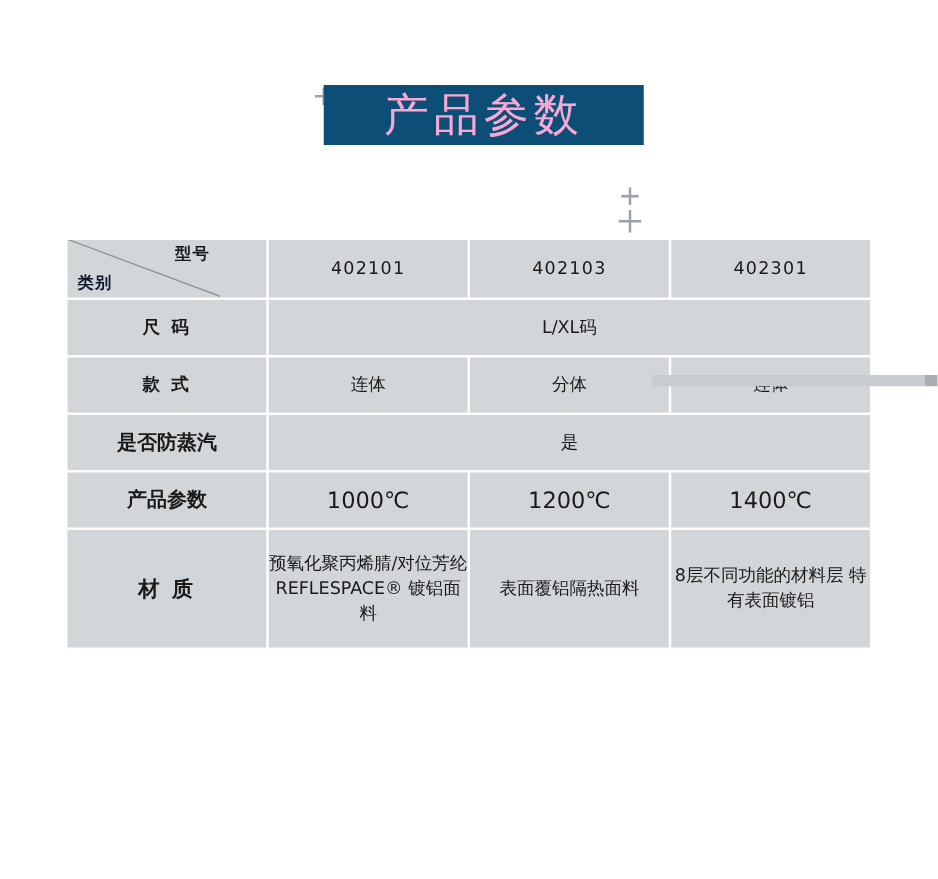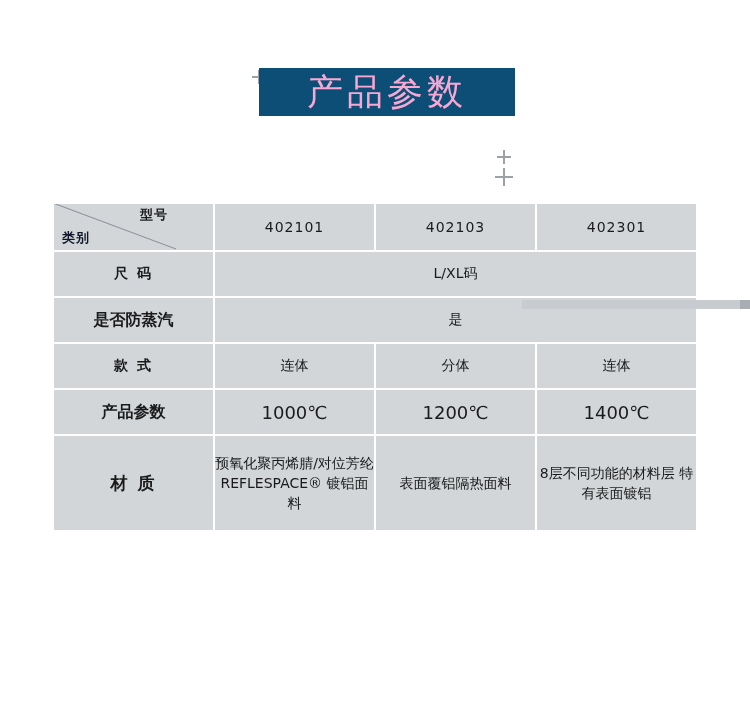--- a/index.html
+++ b/index.html
@@ -68,21 +68,20 @@
     position: absolute;
     left: 52px;
     top: 190px;
     width: 646px;
   }
   table.spec {
     border-collapse: separate;
     border-spacing: 2px;
     width: 646px;
     table-layout: fixed;
-    margin-top: 12px;
   }
   table.spec td {
     background: #d2d6d9;
     text-align: center;
     vertical-align: middle;
     color: #1a1a1a;
     font-family: "DejaVu Sans", "Liberation Sans", sans-serif;
     font-size: 14px;
     padding: 0;
   }
@@ -195,29 +194,29 @@
         <td class="colhead">402301</td>
       </tr>
 
 
       <tr>
         <td class="rowhead">尺  码</td>
         <td class="value" colspan="3">L/XL码</td>
       </tr>
 
       <tr>
-        <td class="rowhead tight">是否防蒸汽</td>
-        <td class="value" colspan="3">是</td>
-      </tr>
-
-      <tr>
         <td class="rowhead">款  式</td>
         <td class="value">连体</td>
         <td class="value">分体</td>
         <td class="value">连体</td>
+      </tr>
+
+      <tr>
+        <td class="rowhead tight">是否防蒸汽</td>
+        <td class="value" colspan="3">是</td>
       </tr>
 
       <tr>
         <td class="rowhead tight">产品参数</td>
         <td class="value temp">1000℃</td>
         <td class="value temp">1200℃</td>
         <td class="value temp">1400℃</td>
       </tr>
 
 

